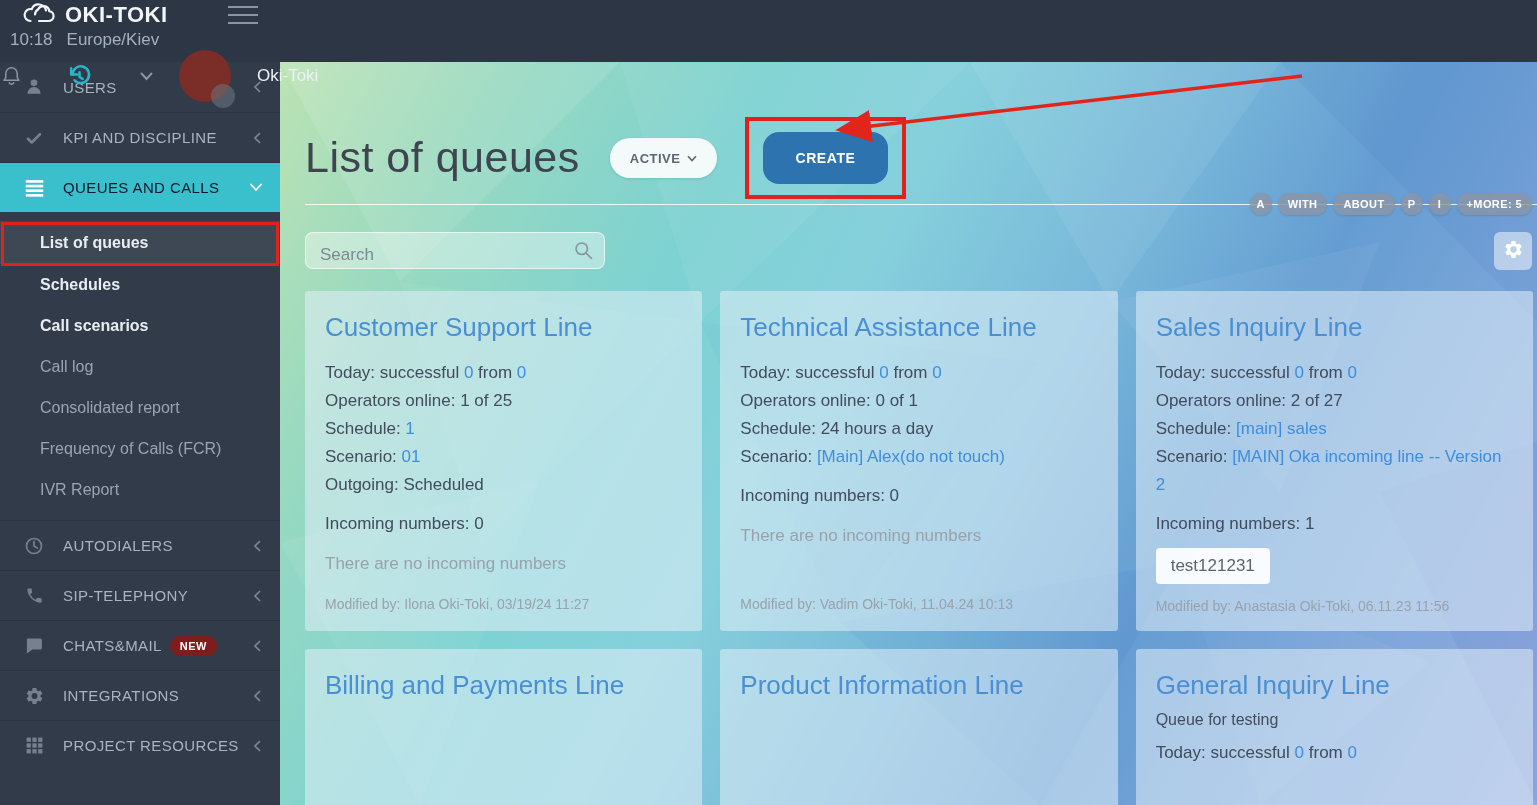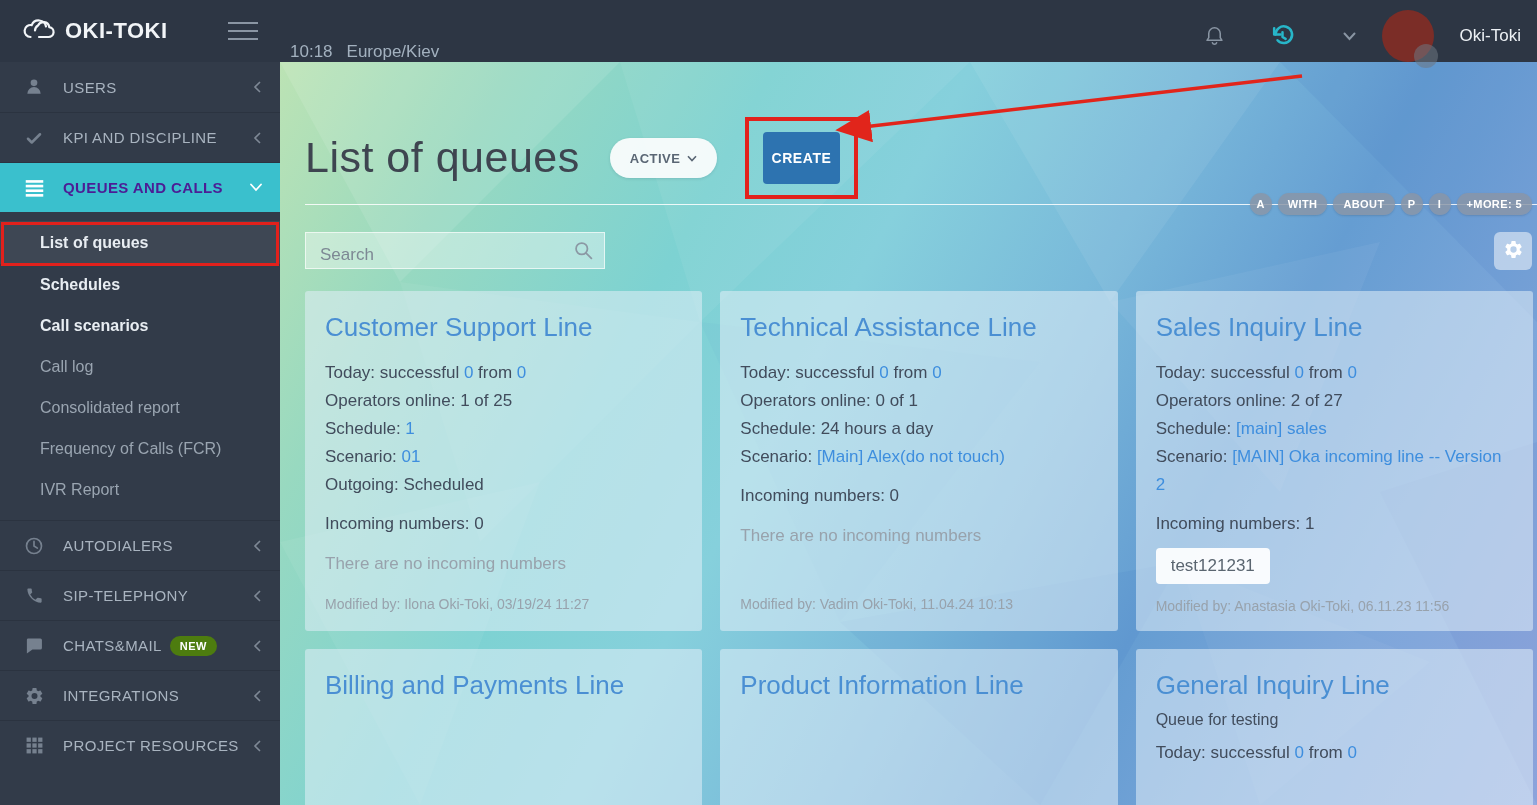--- a/index.html
+++ b/index.html
@@ -1,20 +1,20 @@
 <!DOCTYPE html>
 <html><head>
 <meta charset="utf-8">
 <style>
   * { margin:0; padding:0; box-sizing:border-box; }
   body { font-family:"Liberation Sans", sans-serif; background:#222; }
   .app { position:relative; width:1537px; height:805px; overflow:hidden; background:#2d3644; }
 
   
-  .topbar { position:absolute; left:0; top:0; width:1537px; height:62px; background:#2d3644; display:flex; align-items:flex-end; z-index:30; }
+  .topbar { position:absolute; left:0; top:0; width:1537px; height:62px; background:#2d3644; display:flex; align-items:flex-start; z-index:30;flex-direction:column; }
   .brand { width:280px; height:100%; display:flex; align-items:center; justify-content:space-between; padding:0 22px; }
   .logo { display:flex; align-items:center; gap:9px; }
   .logo-text { color:#f2f5f8; font-size:22px; font-weight:bold; letter-spacing:.5px; }
   .burger { display:flex; flex-direction:column; gap:6px; cursor:pointer; }
   .burger i { display:block; width:30px; height:2px; background:#8a95a3; }
   .clock { margin-left:10px; font-size:17px; color:#a3b1bf; display:flex; gap:14px; }
   .tspacer { flex:1; }
   .top-icons { display:flex; align-items:center; padding-right:8px; }
   .icon-btn { background:none; border:none; cursor:pointer; display:flex; align-items:center; }
   .avatar { position:relative; width:52px; height:52px; border-radius:50%; background:#7b2d27; margin-left:26px; }
@@ -22,47 +22,47 @@
   .account-name { color:#edf1f5; font-size:17px; margin-left:26px; margin-right:8px; }
 
   
   .sidebar { position:absolute; left:0; top:62px; width:280px; height:743px; background:#323b49; z-index:20; }
   .side-item { height:50px; display:flex; align-items:center; padding:0 18px 0 22px; border-top:1px solid #2b3340; cursor:pointer; color:#a9b4c0; }
   .side-item:first-child { border-top:none; }
   .s-icon { width:24px; display:flex; justify-content:center; margin-right:17px; flex-shrink:0; }
   .s-label { font-size:15px; letter-spacing:.4px; flex:1; white-space:nowrap; }
   .chev { display:flex; align-items:center; }
   .side-item.active { background:#3ac0cd; color:#ffffff; }
-  .side-item.active .s-label { color:#4c1d95;font-weight:bold; }
+  .side-item.active .s-label { color:#0f172a; }
   .submenu { padding:9px 0 10px 0; }
   .sub-item { height:41px; display:flex; align-items:center; padding-left:40px; font-size:16px; color:#9aa5b1; cursor:pointer; }
   .sub-item.bold { color:#e8edf2; font-weight:bold; }
   .sub-item.current { background:#3e4754; height:43px; }
-  .new-badge { background:#4d7c0f; color:#fff; font-size:11px; font-weight:bold; letter-spacing:.5px; border-radius:10px; padding:4px 10px; margin-left:8px; }
+  .new-badge { background:#7f1d1d; color:#fff; font-size:11px; font-weight:bold; letter-spacing:.5px; border-radius:10px; padding:4px 10px; margin-left:8px; }
 
   
   .main { position:absolute; left:280px; top:62px; width:1257px; height:743px; overflow:hidden;
     background:linear-gradient(118deg,#bce3b4 0%,#98d9c0 14%,#7dd2d2 30%,#86d0dc 42%,#79b9da 56%,#659dd2 70%,#7da6da 84%,#94aadf 100%); }
   .poly { position:absolute; inset:0; width:100%; height:100%; }
 
   .page-header { position:absolute; top:55px; left:25px; display:flex; align-items:center; z-index:5; }
   .page-title { font-size:43px; font-weight:300; color:#3e4550; line-height:1.1; letter-spacing:.5px; }
   .filter-pill { margin-left:30px; height:40px; border-radius:20px; background:rgba(252,253,253,.93); border:none; display:flex; align-items:center; padding:0 20px; font-size:13px; font-weight:bold; letter-spacing:.5px; color:#5a6674; cursor:pointer; box-shadow:0 1px 3px rgba(40,60,80,.15); }
   .filter-pill svg { margin-left:7px; }
   .ann-box { margin-left:28px; border:4px solid #e2211c; padding:11px 14px; }
-  .create-btn { background:#2d73b0; color:#fff; border:none; border-radius:4px; font-size:14px; font-weight:bold; letter-spacing:.6px; padding:0 8px; height:52px; cursor:pointer; font-family:inherit;text-align:center; }
+  .create-btn { background:#2d73b0; color:#fff; border:none; border-radius:16px; font-size:14px; font-weight:bold; letter-spacing:.6px; padding:0 32px; height:52px; cursor:pointer; font-family:inherit;text-align:center; }
 
   .rule { position:absolute; left:25px; right:0; top:142px; border-top:1px solid rgba(255,255,255,.85); z-index:2; }
   .badges { position:absolute; top:131px; right:5px; display:flex; align-items:center; gap:6px; z-index:3; }
   .badge { background:rgba(138,149,166,.82); color:#fff; font-size:11px; font-weight:bold; letter-spacing:.4px; height:22px; display:flex; align-items:center; justify-content:center; padding:8px 10px; border-radius:11px; cursor:pointer; white-space:nowrap; box-shadow:0 1px 2px rgba(40,60,80,.2); }
   .badge.round { width:22px; padding:0; border-radius:50%; }
 
   .toolbar { position:absolute; top:170px; left:25px; right:5px; display:flex; justify-content:space-between; align-items:flex-start; z-index:4; }
   .search-box { position:relative; width:300px; }
-  .search-box input { width:100%; height:37px; border:1px solid rgba(255,255,255,.65); border-radius:0; background:rgba(255,255,255,.38); padding:8px 40px 0 14px; font-size:17px; color:#5a6570; font-family:inherit; outline:none; }
+  .search-box input { width:100%; height:37px; border:1px solid rgba(255,255,255,.65); border-radius:8px; background:rgba(255,255,255,.38); padding:8px 40px 0 14px; font-size:17px; color:#5a6570; font-family:inherit; outline:none; }
   .search-box input::placeholder { color:#7d8894; }
   .search-ic { position:absolute; right:11px; top:8px; }
   .gear-btn { width:38px; height:38px; border:none; border-radius:6px; background:rgba(255,255,255,.5); display:flex; align-items:center; justify-content:center; cursor:pointer; }
 
   .cards { position:absolute; top:229px; left:25px; right:4px; display:grid; grid-template-columns:repeat(3,1fr); gap:18px; z-index:4; }
   .card { background:rgba(225,239,248,.55); border-radius:3px; padding:18px 20px 16px 20px; height:340px; display:flex; flex-direction:column; overflow:hidden; }
   .card-title { font-size:26px; font-weight:300; color:#4a8fd3; line-height:1.45; margin-bottom:12px; cursor:pointer; }
   .card-subtitle { font-size:16px; color:#414c5c; margin:-6px 0 10px 0; }
   .stat-line { font-size:17px; color:#414c5c; line-height:28px; }
   .lnk { color:#3e8ede; cursor:pointer; }

